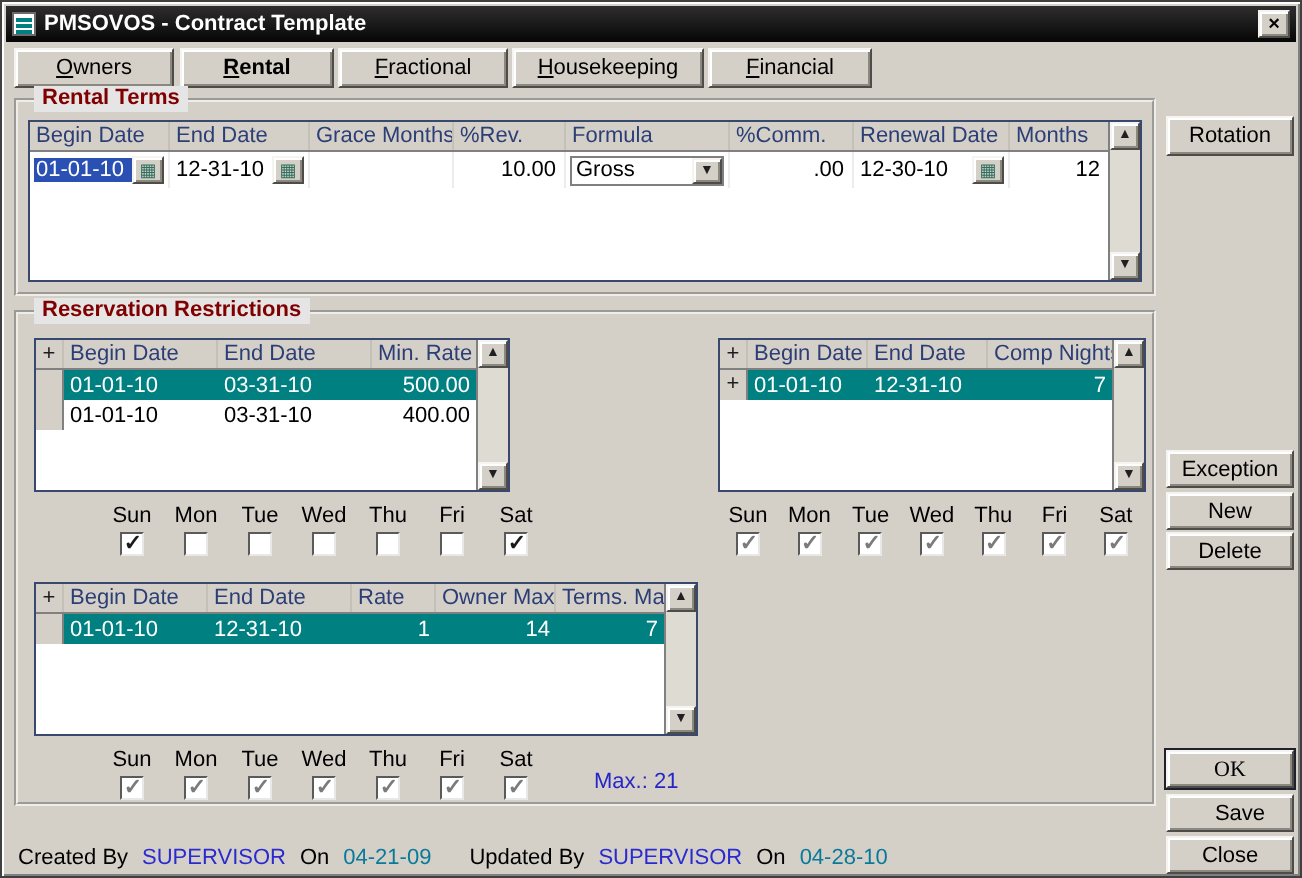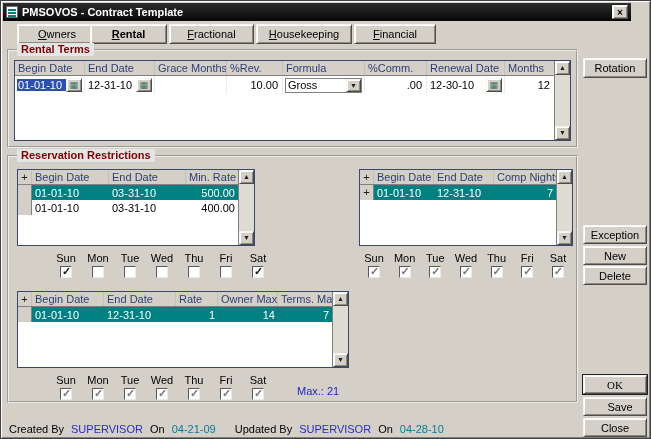--- a/index.html
+++ b/index.html
@@ -4,21 +4,21 @@
 <style>
   *{box-sizing:border-box;margin:0;padding:0;}
   html,body{width:651px;height:439px;background:#ffffff;}
   body{font-family:"Liberation Sans",sans-serif;font-size:11px;color:#000;}
   button{font-family:inherit;font-size:inherit;color:inherit;}
 
   .window{position:absolute;left:0;top:0;width:651px;height:439px;background:#d4d0c8;
     border:1px solid #404040;box-shadow:inset 1px 1px 0 #fff,inset -1px -1px 0 #808080;overflow:hidden;}
 
   
-  .titlebar{position:absolute;left:2px;top:2px;right:19px;height:18px;
+  .titlebar{position:absolute;left:2px;top:2px;right:2px;height:18px;
     background:linear-gradient(#2e2e2e,#060606);display:flex;align-items:center;padding:6px 3px;}
   .app-icon{width:12px;height:12px;margin-right:4px;background:#fff;border:1px solid #6a6a6a;position:relative;flex:none;}
   .app-icon::after{content:"";position:absolute;left:1px;right:1px;top:2px;height:2px;background:#008080;
     box-shadow:0 3px 0 #008080,0 6px 0 #008080;}
   .title-text{color:#fff;font-weight:bold;flex:1;white-space:nowrap;overflow:hidden;}
 
   
   .btn{background:#d4d0c8;border:1px solid;border-color:#f6f4f0 #4e4c48 #4e4c48 #f6f4f0;
     box-shadow:inset 1px 1px 0 #fff,inset -1px -1px 0 #8a887f;text-align:center;cursor:default;white-space:nowrap;overflow:hidden;}
   .close-btn{width:16px;height:14px;font-size:10px;line-height:11px;font-weight:bold;color:#000;flex:none;}
@@ -77,21 +77,21 @@
 <body>
 
 <div class="window">
 
   <div class="titlebar">
     <span class="app-icon"></span>
     <span class="title-text">PMSOVOS - Contract Template</span>
     <button class="btn close-btn">×</button>
   </div>
 
-  <button class="btn tab" style="left:16px;width:80px;">Owners</button>
+  <button class="btn tab" style="left:6px;width:80px;">Owners</button>
   <button class="btn tab active" style="left:89px;width:77px;">Rental</button>
   <button class="btn tab" style="left:168px;width:85px;">Fractional</button>
   <button class="btn tab" style="left:255px;width:96px;">Housekeeping</button>
   <button class="btn tab" style="left:353px;width:82px;">Financial</button>
 
   <div class="group" style="left:6px;top:48px;width:571px;height:99px;">
     <span class="group-label">Rental Terms</span>
     <div class="grid" style="left:5px;top:9px;width:557px;height:81px;">
       <div class="ghead" style="padding-right:16px;">
         <span class="hc" style="width:70px;">Begin Date</span>

